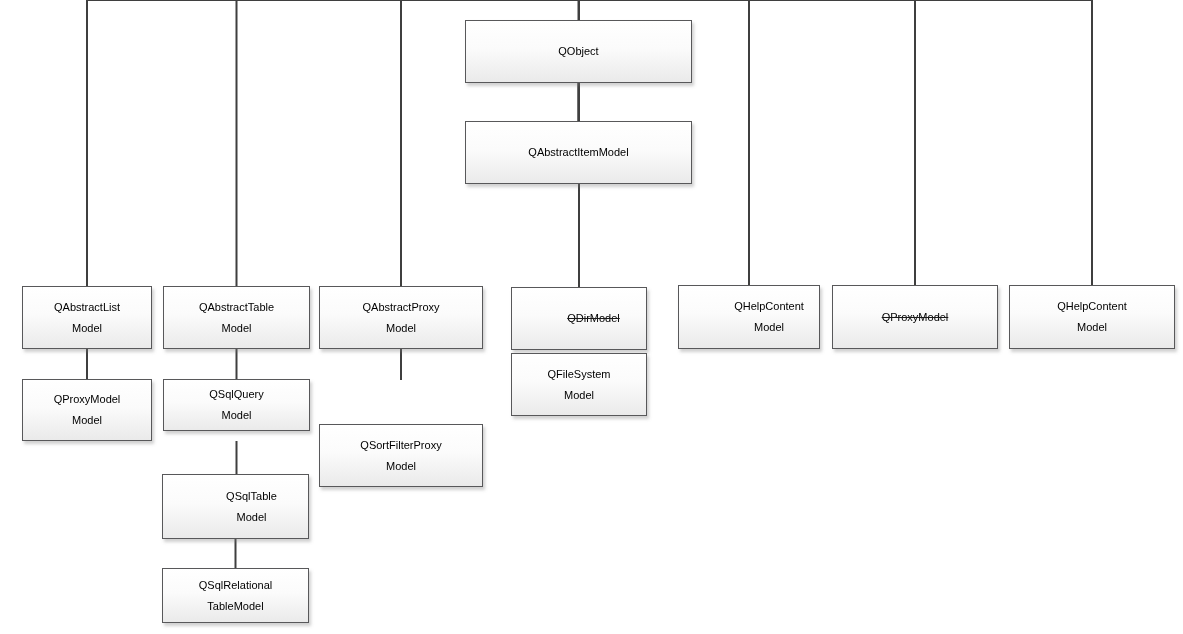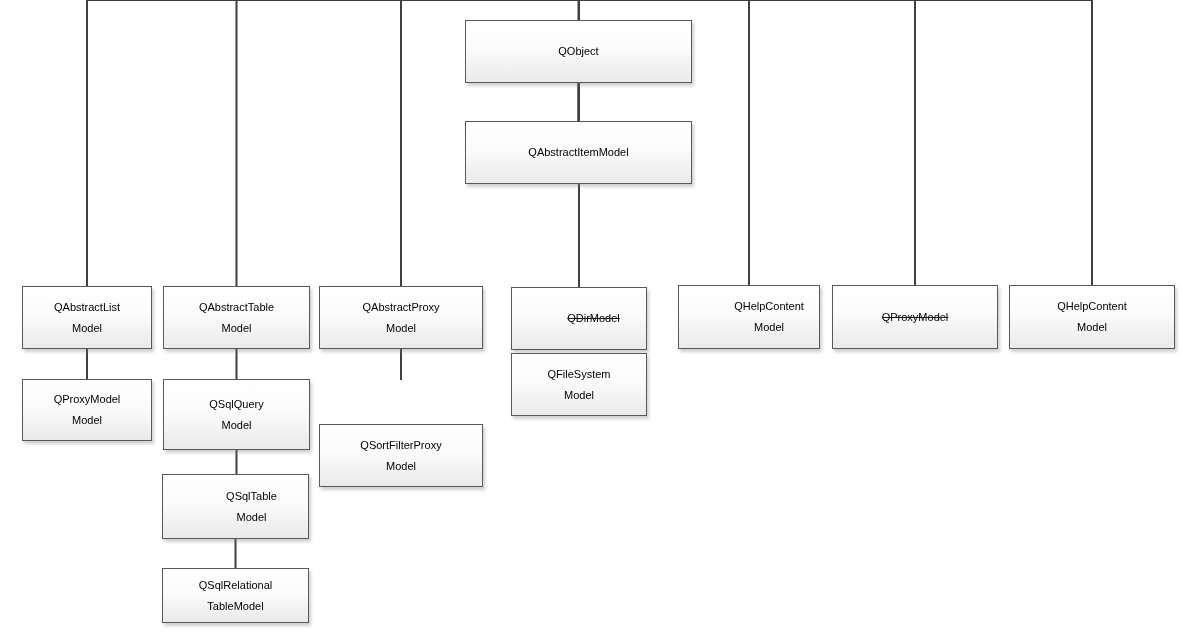--- a/index.html
+++ b/index.html
@@ -101,21 +101,21 @@
       <span class="lbl">QProxyModel</span>
     </div>
     <div class="node" style="left: 1009px; top: 285px; width: 166px; height: 64px;">
       <span class="lbl">QHelpContent</span>
       <span class="lbl">Model</span>
     </div>
     <div class="node" style="left: 22px; top: 379px; width: 130px; height: 62px;">
       <span class="lbl">QProxyModel</span>
       <span class="lbl">Model</span>
     </div>
-    <div class="node" style="left: 163px; top: 379px; width: 147px; height: 71px;">
+    <div class="node" style="left: 163px; top: 379px; width: 147px; height: 52px;">
       <span class="lbl">QSqlQuery</span>
       <span class="lbl">Model</span>
     </div>
     <div class="node" style="left: 319px; top: 380px; width: 164px; height: 63px; margin-top: 44px;">
       <span class="lbl">QSortFilterProxy</span>
       <span class="lbl">Model</span>
     </div>
     <div class="node" style="left: 511px; top: 353px; width: 136px; height: 63px;">
       <span class="lbl">QFileSystem</span>
       <span class="lbl">Model</span>

